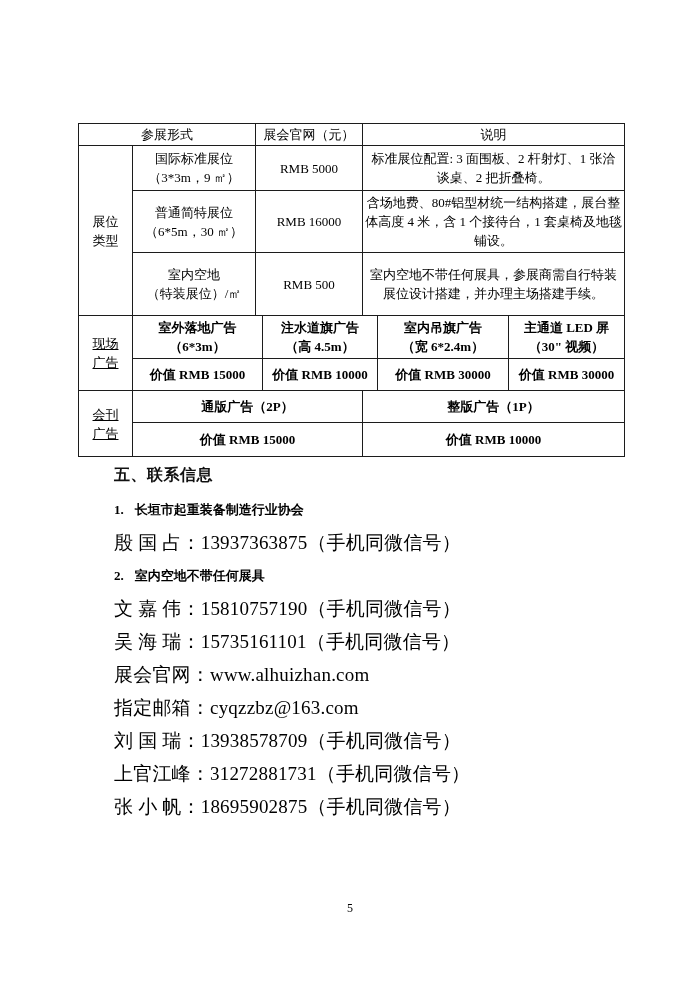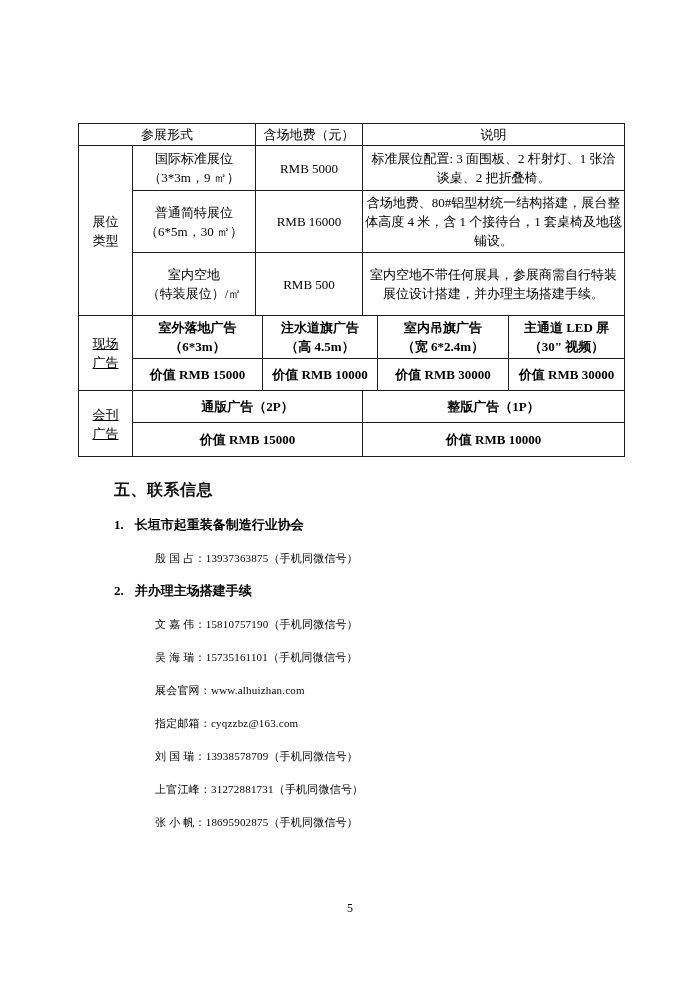--- a/index.html
+++ b/index.html
@@ -38,25 +38,25 @@
   .t1 .rr3 { height: 63px; }
   .t2 .rh  { height: 43px; }
   .t2 .rv  { height: 32px; }
   .t3 .rn  { height: 32px; }
   .t3 .rv  { height: 34px; }
   .t2 td, .t3 td { font-weight: 700; }
   .t2 td.glabel, .t3 td.glabel { font-weight: 400; text-decoration: underline; }
   td.glabel { font-size: 13.5px; line-height: 21px; }
 
   
-  #contacts { position: absolute; left: 114px; top: 481px; width: 505px; }
+  #contacts { position: absolute; left: 114px; top: 466px; width: 505px; }
   #contacts-heading { line-height: 18px; margin-bottom: 18px; }
   .org-line { font-weight: 700; font-size: 13px; height: 16px; line-height: 16px; margin-bottom: 17px; }
   .org-line .num { display: inline-block; margin-right: 11px; }
-  .c-line { font-size: 11px; height: 16px; line-height: 16px; margin-bottom: 17px; letter-spacing: 0.2px; margin-left: 41px; }
+  .c-line { font-size: 19px; height: 16px; line-height: 16px; margin-bottom: 17px; letter-spacing: 0.2px; }
 
   #page-number {
     position: absolute; left: 0; top: 901px; width: 700px;
     text-align: center; font-size: 12px;
   }
 </style>
 </head>
 <body>
 
 <div class="page">
@@ -67,21 +67,21 @@
     <table class="t t1">
       <colgroup>
         <col style="width:54px">
           <col style="width:123px">
           <col style="width:107px">
           <col style="width:262px">
       </colgroup>
       <tbody>
         <tr class="r-head">
           <td colspan="2">参展形式</td>
-          <td>含场地费（元）</td>
+          <td>展会官网（元）</td>
           <td>说明</td>
         </tr>
         <tr class="rr1">
           <td rowspan="3" class="glabel">
             <div>展位</div>
             <div>类型</div>
           </td>
           <td>
             <div>国际标准展位</div>
             <div>（3*3m，9 ㎡）</div>
@@ -173,21 +173,21 @@
 
   <div id="contacts">
     <div id="contacts-heading" class="sec-heading">五、联系信息</div>
 
     <div class="org-line">
       <span class="num">1.</span><span>长垣市起重装备制造行业协会</span>
     </div>
     <div class="c-line">殷 国 占：13937363875（手机同微信号）</div>
 
     <div class="org-line">
-      <span class="num">2.</span><span>并办理主场搭建手续</span>
+      <span class="num">2.</span><span>室内空地不带任何展具</span>
     </div>
     <div class="c-line">文 嘉 伟：15810757190（手机同微信号）</div>
     <div class="c-line">吴 海 瑞：15735161101（手机同微信号）</div>
 
     <div class="c-line">展会官网：www.alhuizhan.com</div>
     <div class="c-line">指定邮箱：cyqzzbz@163.com</div>
     <div class="c-line">刘 国 瑞：13938578709（手机同微信号）</div>
     <div class="c-line">上官江峰：31272881731（手机同微信号）</div>
     <div class="c-line">张 小 帆：18695902875（手机同微信号）</div>
   </div>

